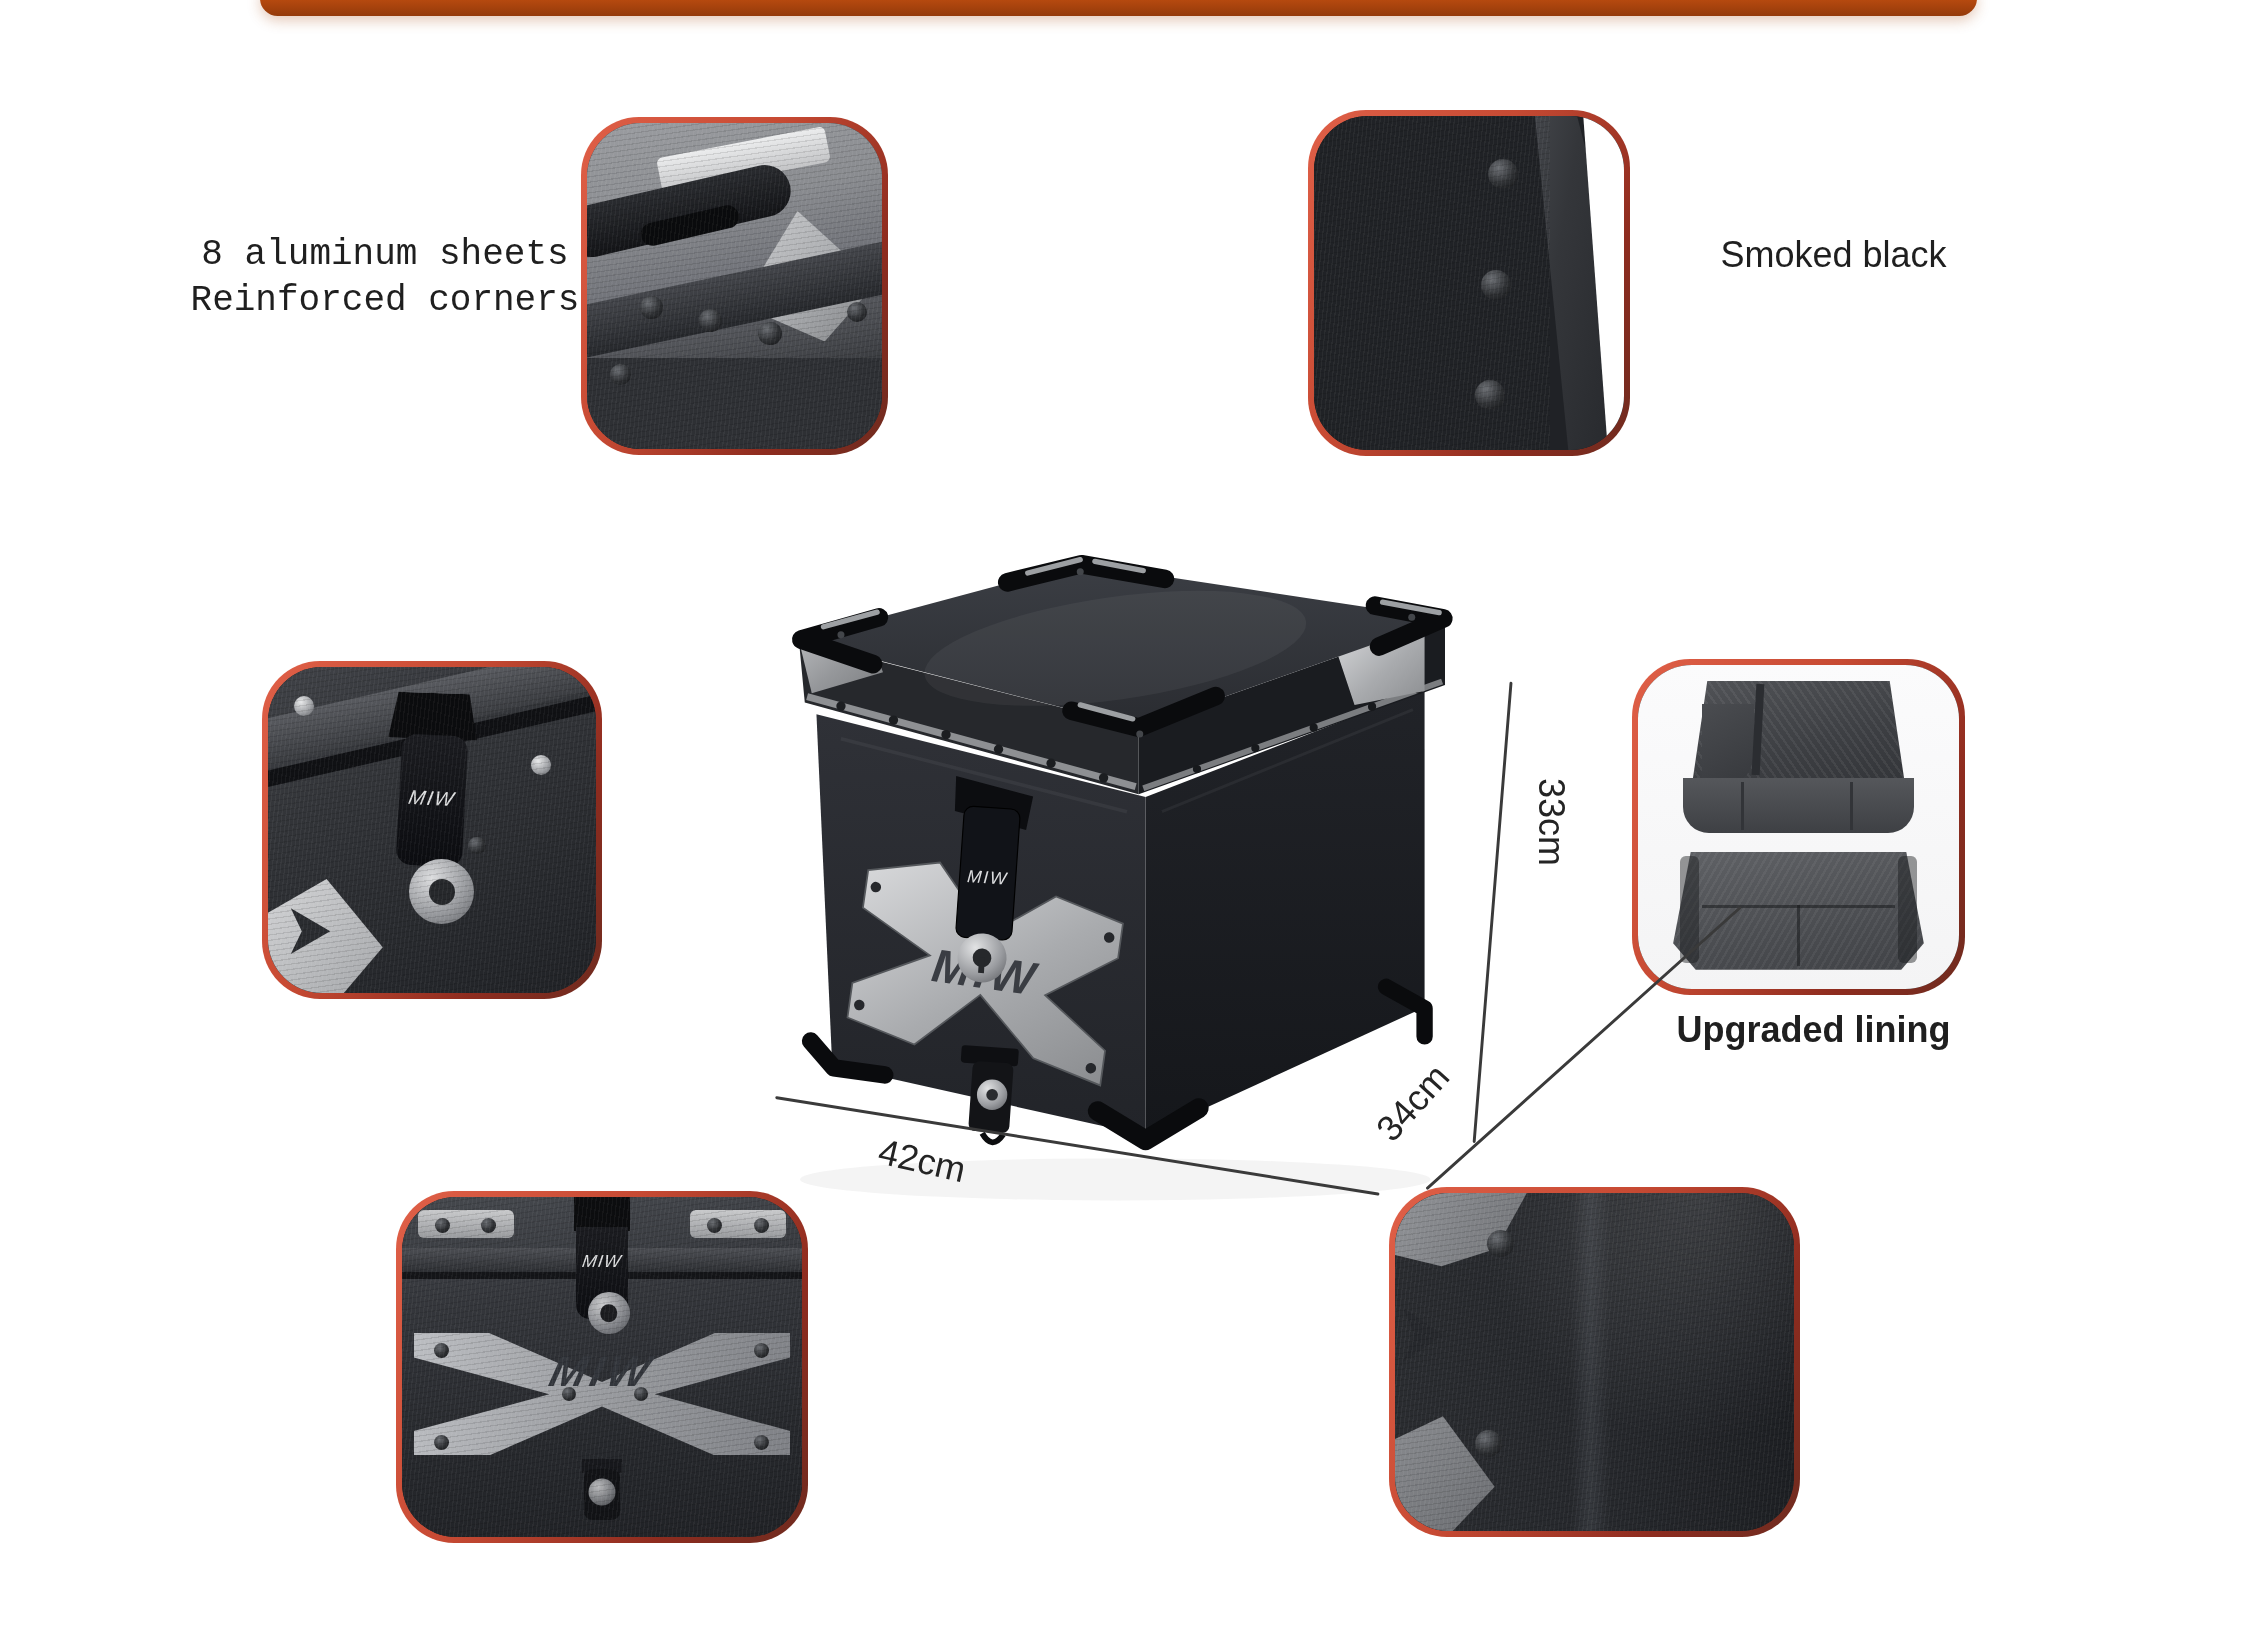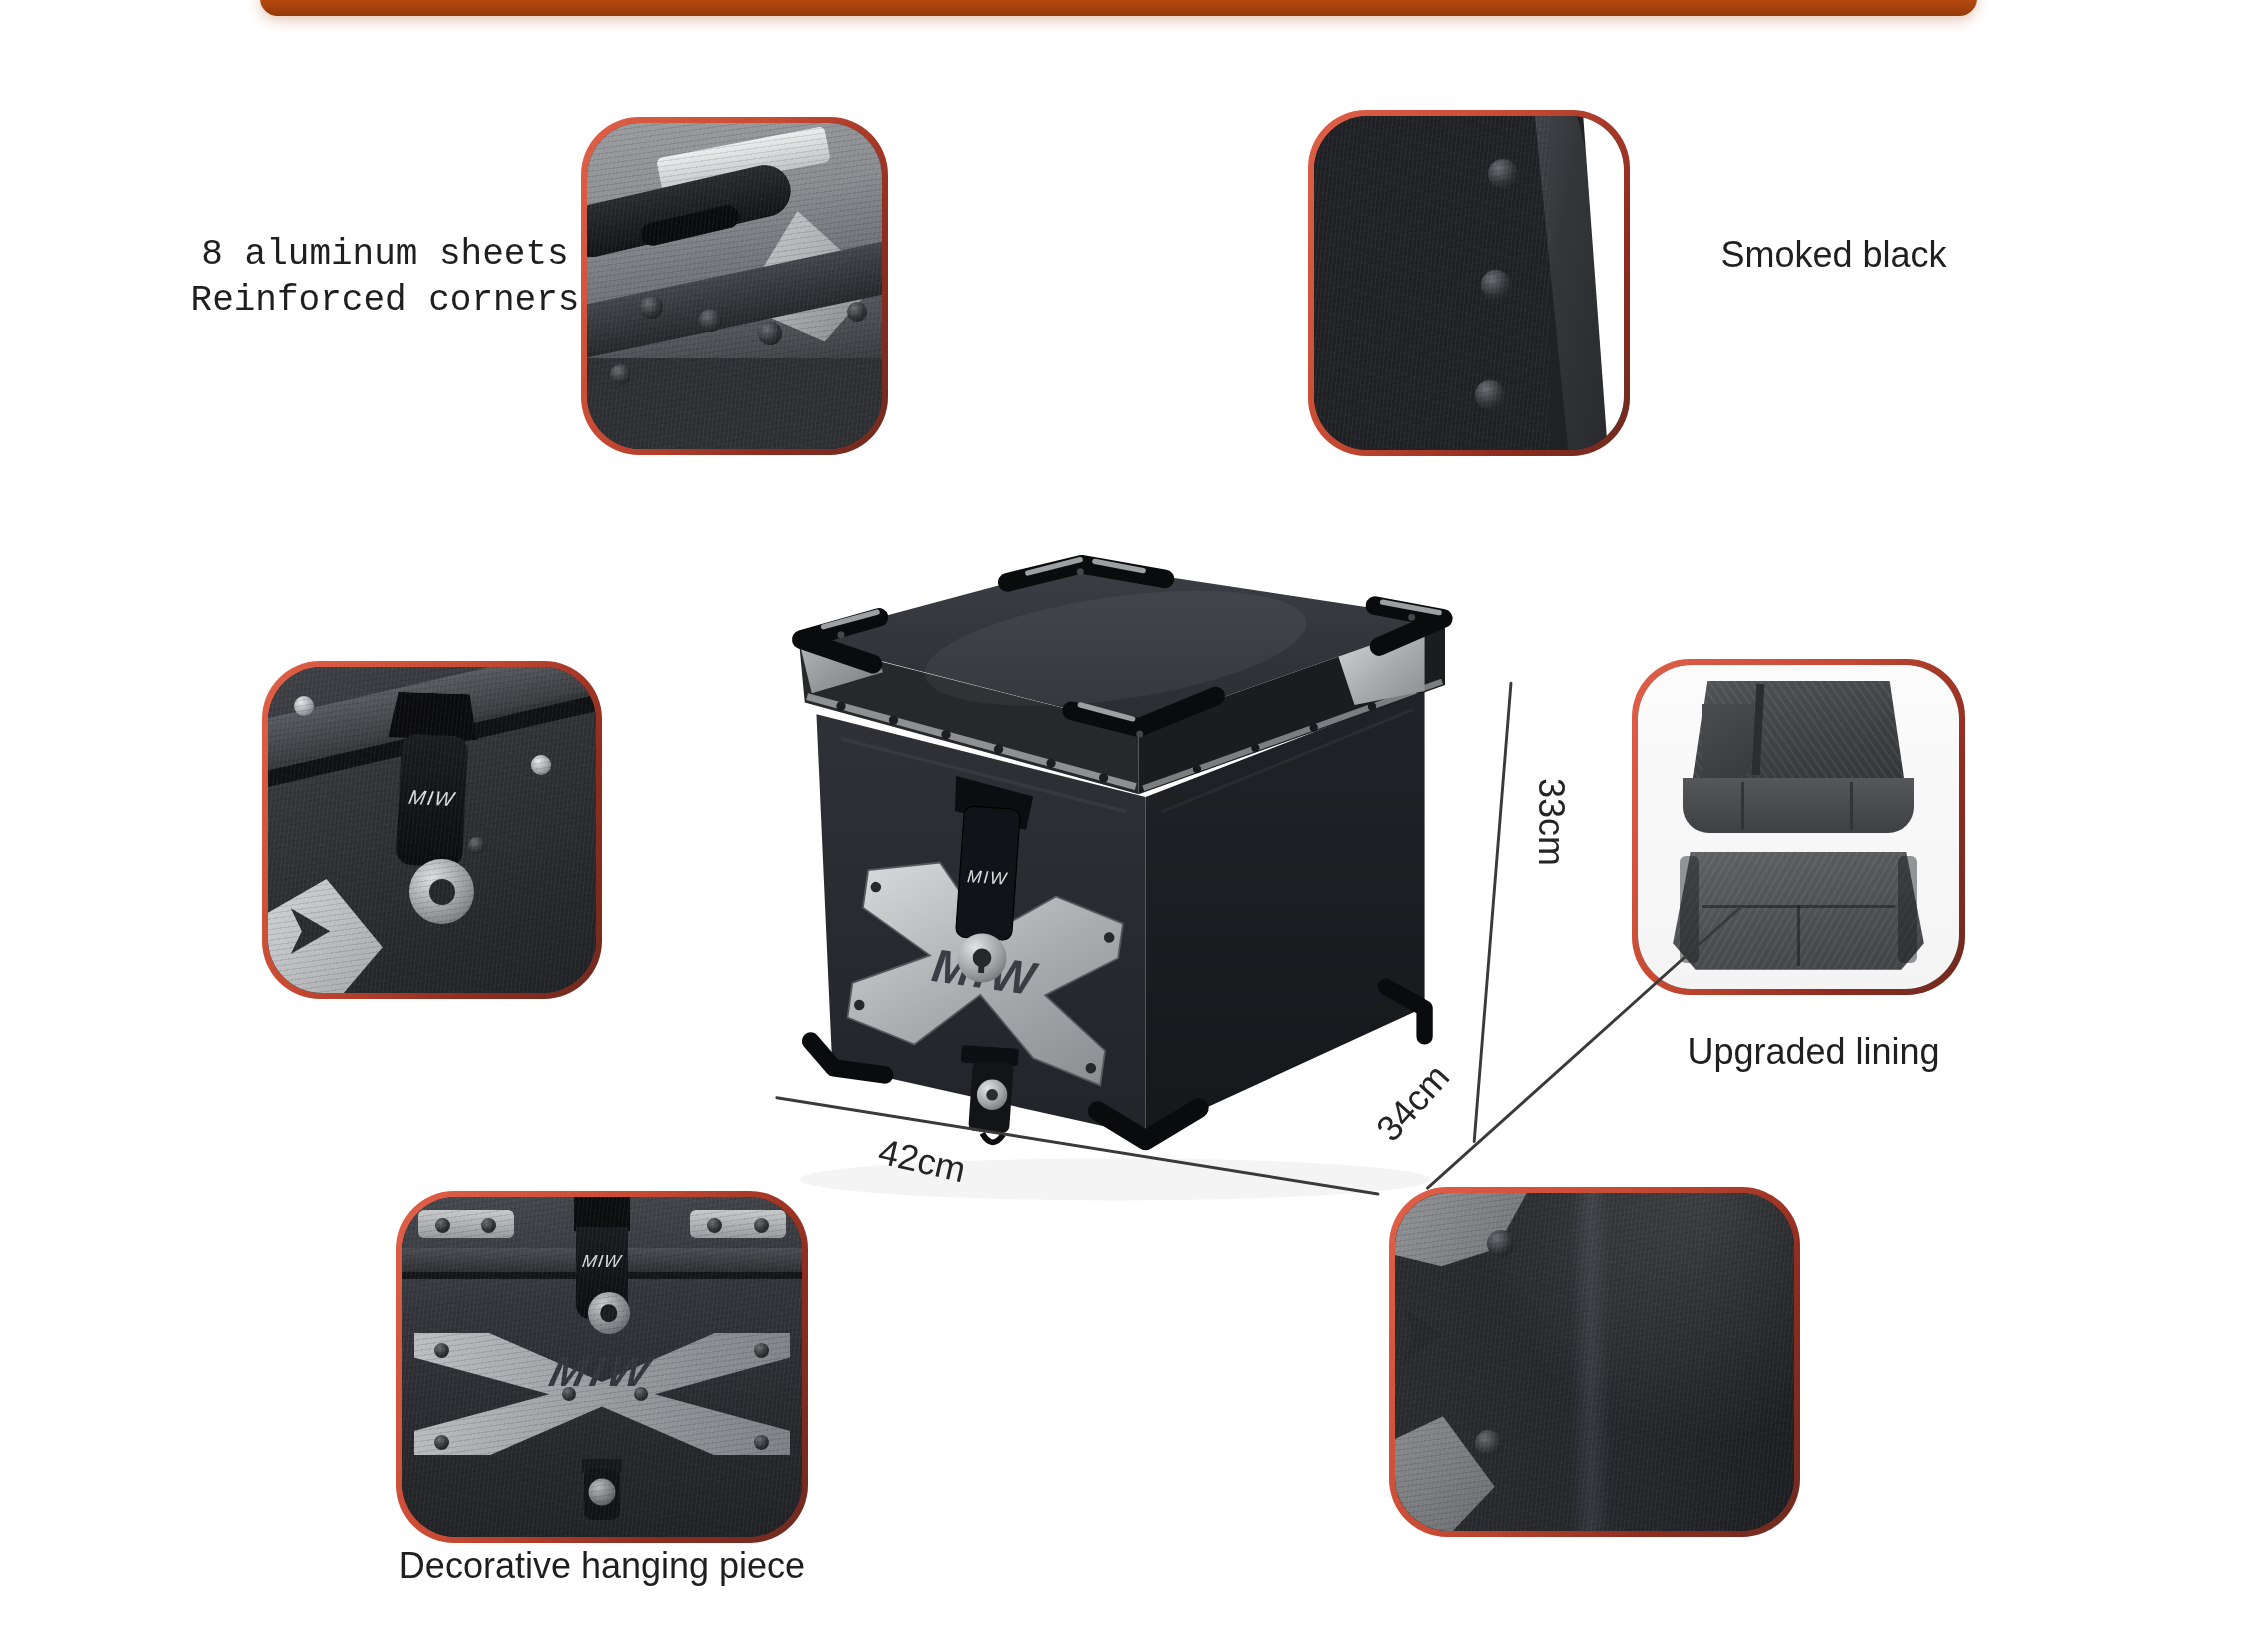--- a/index.html
+++ b/index.html
@@ -154,26 +154,25 @@
     <div>Reinforced corners</div>
   </div>
 
   <div class="caption" style="left:1629px;top:232px;width:409px;text-align:center;">
     <div>Smoked black</div>
   </div>
 
   <div class="caption" style="left:169px;top:1023px;width:526px;">
   </div>
 
-  <div class="caption" style="left:1609px;top:1029px;width:409px;">
+  <div class="caption" style="left:1609px;top:1007px;width:409px;font-weight:bold;">
     <div>Upgraded lining</div>
   </div>
 
   <div class="caption" style="left:339px;top:1543px;width:526px;">
-    <div>Decorative hanging piece</div>
   </div>
 
 
   <div class="card" style="left:581px;top:117px;width:307px;height:338px;">
     <div class="card-inner">
       <div class="abs c1-bg"></div>
       <div class="abs c1-bottom"></div>
       <div class="abs c1-bevel"></div>
       <div class="abs c1-band"></div>
       <div class="abs c1-plate"></div>

